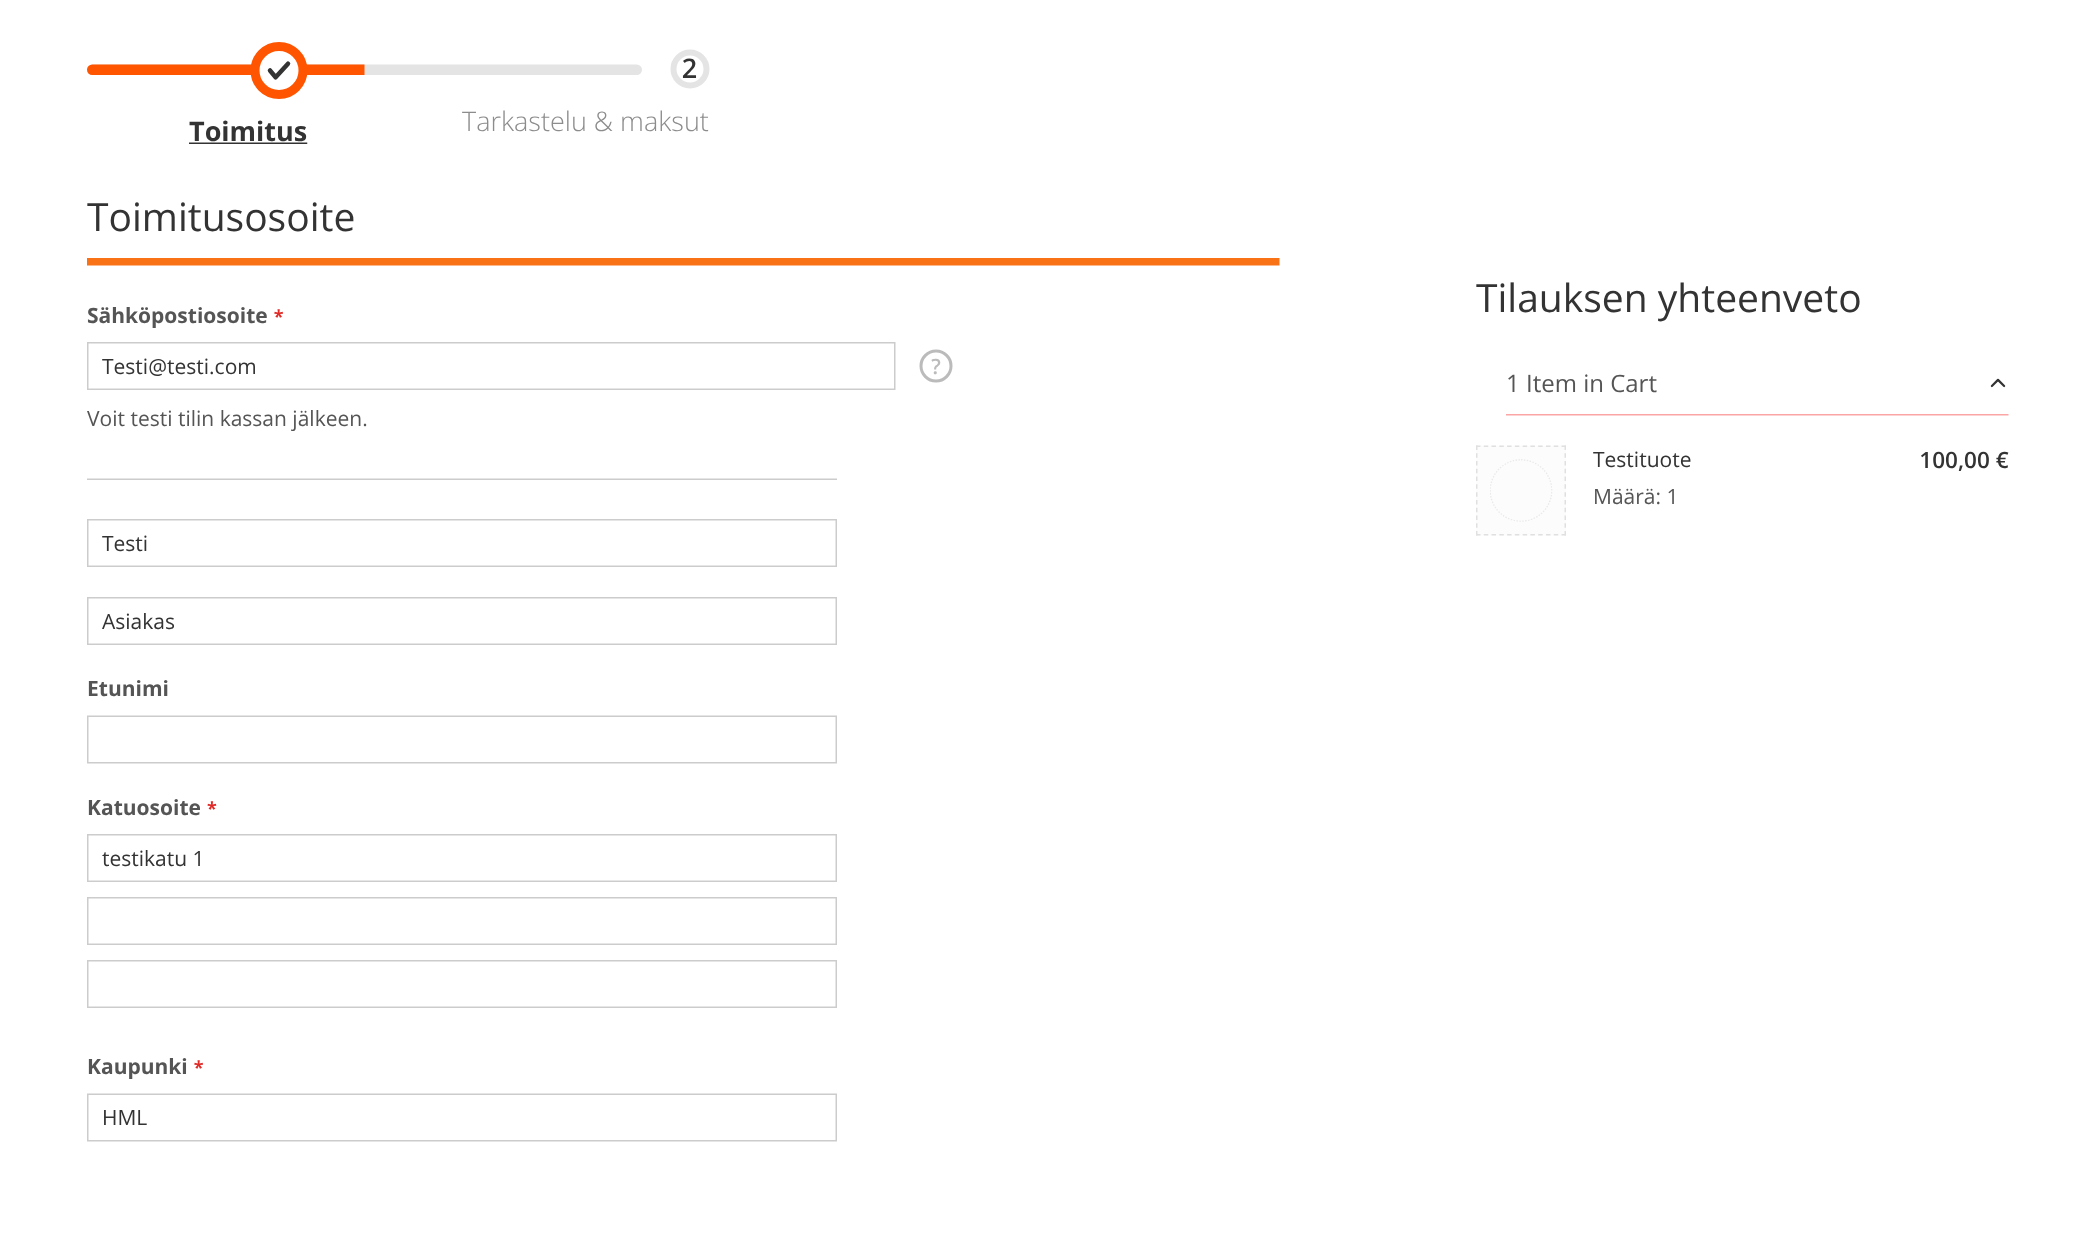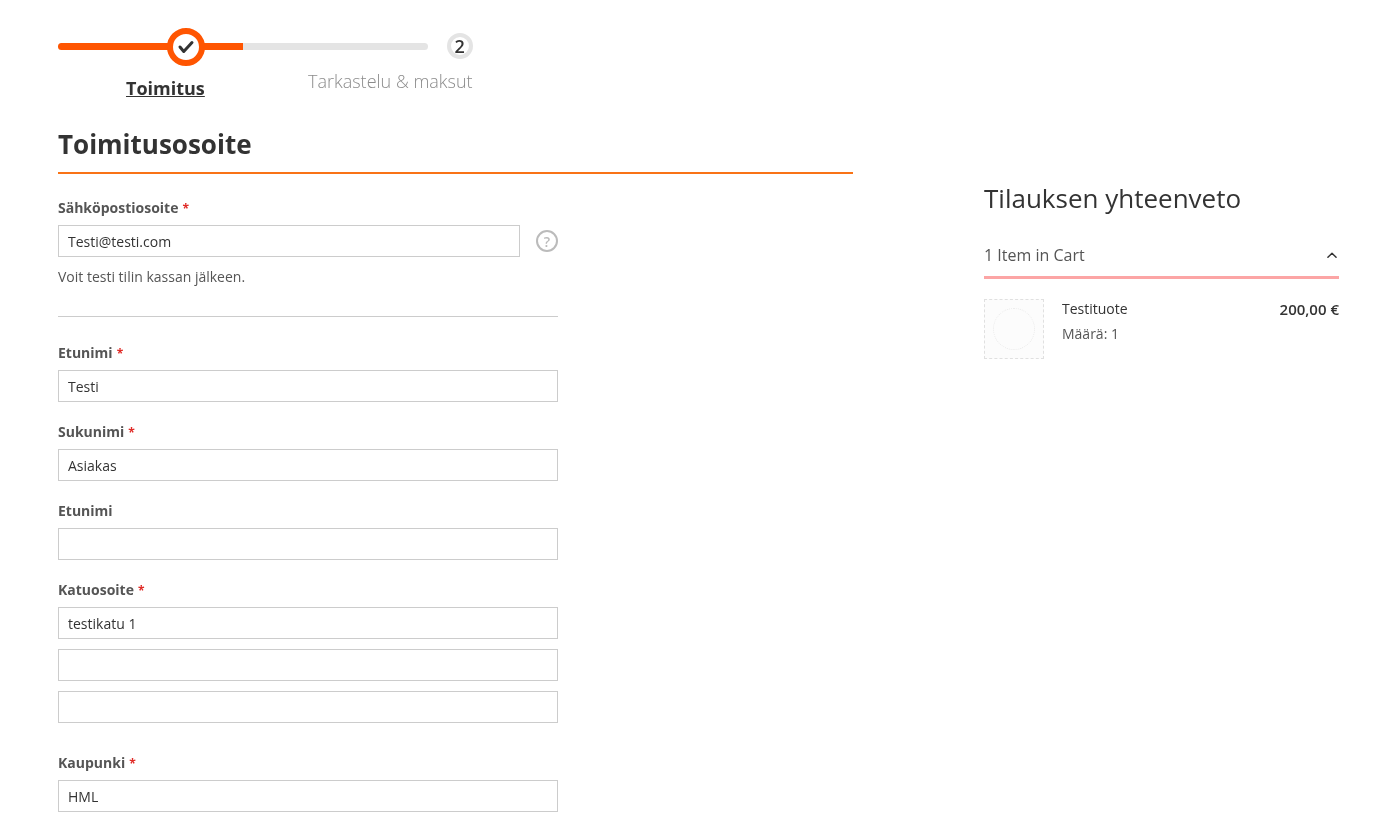--- a/index.html
+++ b/index.html
@@ -78,23 +78,23 @@
   .step-label {
     font-size: 18px;
     margin-top: 4px;
     white-space: nowrap;
   }
   .step-label.active { font-weight: 700; color: #333; }
   .step-label.inactive { color: #8c8c8c; font-weight: 300; margin-left: 12px; }
   
   .section-title {
     font-size: 26px;
-    font-weight: 700;
+    font-weight: 400;
     color: #333;
-    border-bottom: 2px solid #f97316;
+    border-bottom: 5px solid #f97316;
     padding-bottom: 10px;
     margin-bottom: 24px;
   }
   .field { margin-bottom: 20px; }
   .field-label {
     display: block;
     font-weight: 700;
     margin-bottom: 8px;
     font-size: 14px;
     color: #555;
@@ -103,21 +103,21 @@
   .field-input {
     width: 500px;
     height: 32px;
     border: 1px solid #cccccc;
     padding: 0 9px;
     font-size: 14px;
     font-family: inherit;
     color: #333;
     background: #fff;
   }
-  .field-input.short { width: 462px; }
+  .field-input.short { width: 539px; }
   .field-row { display: flex; align-items: center; gap: 16px;}
   .help-icon {
     width: 22px; height: 22px;
     border: 2px solid #bbb;
     border-radius: 50%;
     display: flex; align-items: center; justify-content: center;
     color: #bbb;
     font-size: 14px;
     font-weight: 600;
     cursor: pointer;
@@ -137,23 +137,24 @@
   
   .summary-title {
     font-size: 26px;
     font-weight: 400;
     margin-bottom: 18px;
   }
   .summary-toggle {
     display: flex;
     justify-content: space-between;
     align-items: center;
-    border-bottom: 3px solid #fca5a5;
+    border-bottom: 1px solid #fca5a5;
     padding: 10px 0;
     cursor: pointer;
+    margin-left: 20px;
   }
   .summary-toggle-label {
     font-size: 16px;
     color: #555;
   }
   .chevron-up {
     width: 14px; height: 14px;
   }
   .cart-item {
     display: flex;
@@ -213,26 +214,24 @@
         <div class="help-icon">
             <span>?</span>
           </div>
       </div>
       <div class="field-note">Voit testi tilin kassan jälkeen.</div>
     </div>
 
     <hr class="subsection-divider">
 
     <div class="field">
-      <label class="field-label"><span>Etunimi</span><span class="req">*</span></label>
       <input class="field-input" type="text" value="Testi" style="">
     </div>
 
     <div class="field">
-      <label class="field-label"><span>Sukunimi</span><span class="req">*</span></label>
       <input class="field-input" type="text" value="Asiakas" style="">
     </div>
 
     <div class="field">
       <label class="field-label">Etunimi</label>
       <input class="field-input" type="text" value="" style="">
     </div>
 
     <div class="field street-group">
       <label class="field-label"><span>Katuosoite</span><span class="req">*</span></label>
@@ -255,16 +254,16 @@
       <svg class="chevron-up" viewBox="0 0 24 24" fill="none" stroke="#333" stroke-width="2.5" stroke-linecap="round" stroke-linejoin="round">
           <polyline points="5 16 12 9 19 16"></polyline>
         </svg>
     </div>
     <div class="cart-item">
       <div class="cart-item-img"></div>
       <div class="cart-item-details">
         <div class="cart-item-name">Testituote</div>
         <div class="cart-item-qty"><span>Määrä:</span> <span>1</span></div>
       </div>
-      <div class="cart-item-price">200,00 €</div>
+      <div class="cart-item-price">100,00 €</div>
     </div>
   </div>
 </div>
 
 </body></html>

